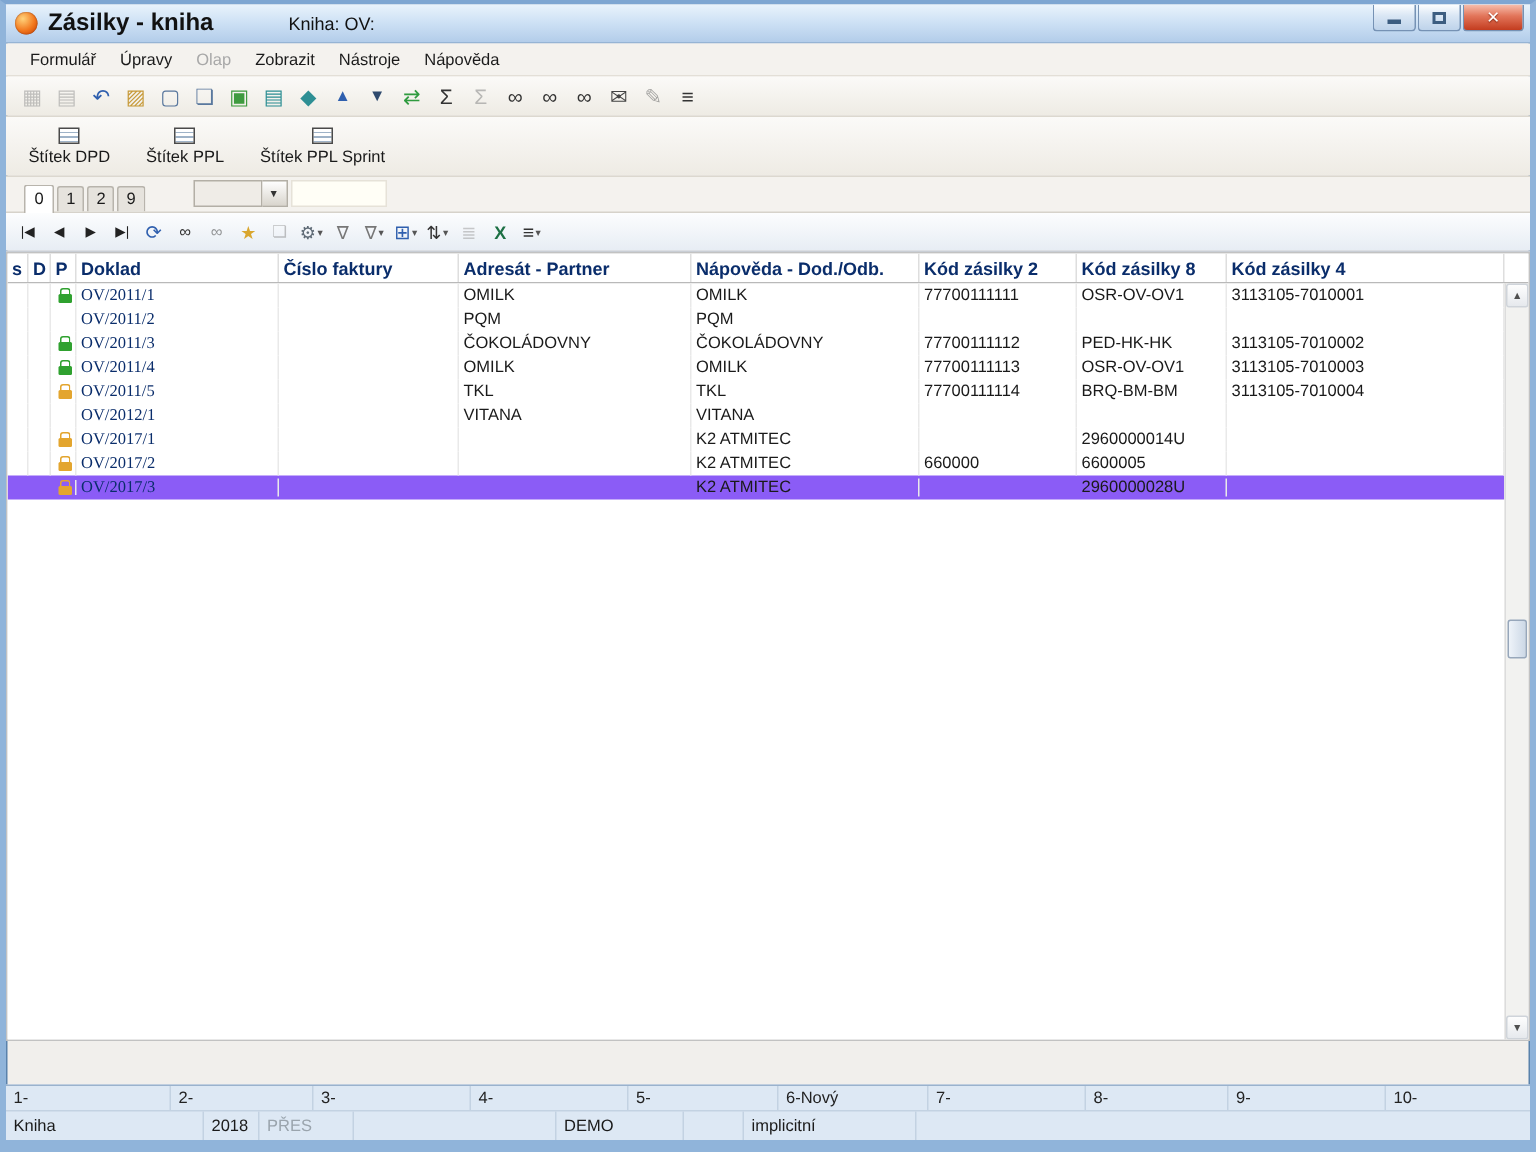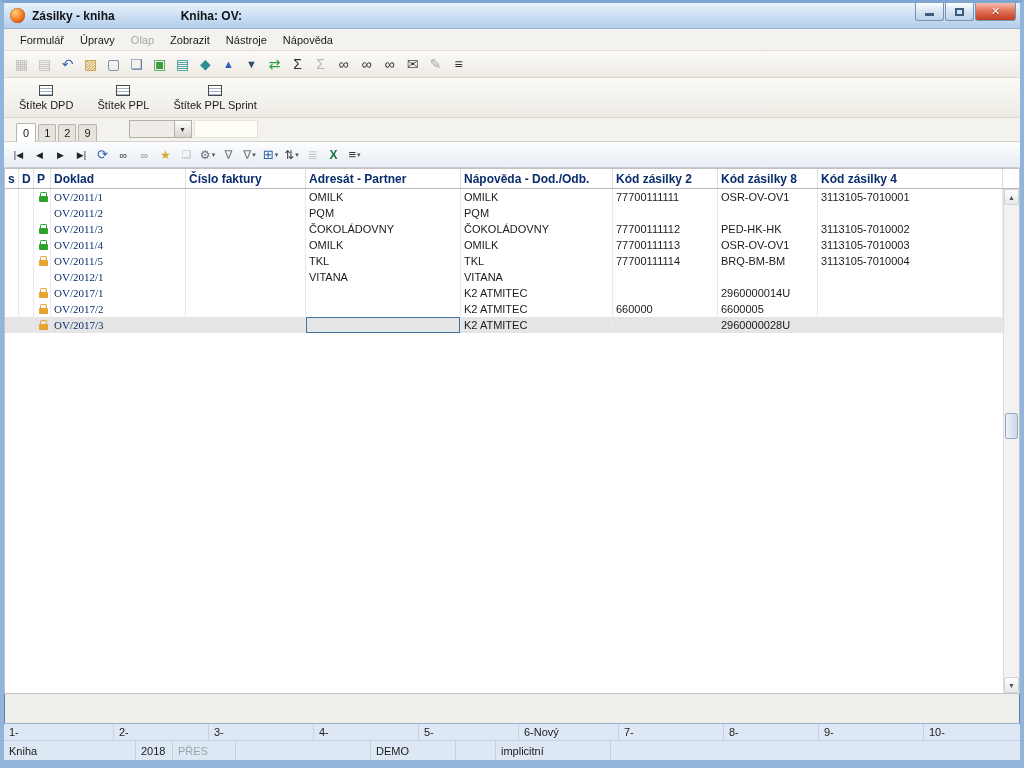--- a/index.html
+++ b/index.html
@@ -4,22 +4,22 @@
 <style>
   * { box-sizing: border-box; margin: 0; padding: 0; }
   html,body { width:1024px; height:768px; overflow:hidden; }
   body { font-family: "Liberation Sans", "DejaVu Sans", sans-serif; font-size:11px; color:#1a1a1a; background:#8fb3d9; }
 
   .window { position:absolute; inset:0; border:4px solid #90b4da; border-top:3px solid #7ea6d2; border-bottom:8px solid #90b4da; display:flex; flex-direction:column; background:#f1efec; box-shadow: inset 0 0 0 1px #5a82ab; }
 
   
   .titlebar { height:26px; flex:0 0 26px; background:linear-gradient(#e9f3fc,#cfe2f5 45%,#b3cdea); display:flex; align-items:center; padding:0 4px 0 6px; border-bottom:1px solid #96b4d4; }
   .app-icon { width:15px; height:15px; border-radius:50%; background:radial-gradient(circle at 35% 30%, #ffd27a, #f2781e 55%, #c33a00); flex:0 0 15px; box-shadow: inset 0 0 1px #7c2a00; }
-  .title { font-weight:bold; font-size:12px; margin-left:7px; color:#111; }
-  .subtitle { font-weight:bold; font-size:12px; margin-left:66px; color:#111; }
+  .title { font-weight:bold; font-size:16px; margin-left:7px; color:#111; }
+  .subtitle { font-weight:normal; font-size:12px; margin-left:50px; color:#111; }
   .win-controls { margin-left:auto; display:flex; gap:1px; align-self:flex-start; }
   .winbtn { width:29px; height:18px; border:1px solid #7692b4; border-top:none; border-radius:0 0 3px 3px; background:linear-gradient(#fdfeff,#d9e6f4 45%,#bed3ea); display:flex; align-items:center; justify-content:center; color:#2d5379; }
   .winbtn .minbar { width:9px; height:3px; background:#3c5d80; margin-top:6px; }
   .winbtn .maxbox { width:9px; height:8px; border:2px solid #3c5d80; }
   .winbtn.close { width:41px; background:linear-gradient(#f7bfae,#e2755a 45%,#c33c1f); color:#fff; font-size:11px; font-weight:bold; text-shadow:0 1px 1px #7a1f0a; }
 
   
   .menubar { height:22px; flex:0 0 22px; background:#f4f2ee; display:flex; align-items:center; padding-left:8px; border-bottom:1px solid #e3dfd7; }
   .menu-item { padding:3px 8px; }
   .menu-item.disabled { color:#a8a8a8; }
@@ -49,21 +49,21 @@
   .nbtn { height:21px; min-width:21px; padding:0 2px; display:flex; align-items:center; justify-content:center; font-size:11px; }
   .nbtn.disabled { opacity:.5; filter:grayscale(1); }
 
   
   .grid { flex:1 1 auto; display:flex; flex-direction:column; background:#fff; border:1px solid #c2c2c2; margin-bottom:29px; overflow:hidden; }
   .grid-header { display:flex; height:20px; flex:0 0 20px; background:#fff; border-bottom:1px solid #b9b9b9; font-weight:bold; font-size:12px; color:#0a2d6b; padding-right:16px; }
   .hcell { display:flex; align-items:center; padding-left:3px; border-right:1px solid #dedede; overflow:hidden; white-space:nowrap; }
   .grid-body { flex:1; display:flex; }
   .rows-area { flex:1; overflow:hidden; background:#fff; }
   .row { display:flex; height:16px; }
-  .row.selected { background:#e5e5e5; }
+  .row.selected { background:#8b5cf6;align-items:center; }
   .cell { display:flex; align-items:center; padding-left:3px; border-right:1px solid #e9e9e9; overflow:hidden; white-space:nowrap; }
   .cell.doklad { color:#0a2d6b;font-family:Liberation Serif, serif; }
   .cell.focus { box-shadow: inset 0 0 0 1px #3f74a3; }
   .c0{width:14px} .c1{width:15px} .c2{width:17px} .c3{width:135px} .c4{width:120px} .c5{width:155px} .c6{width:152px} .c7{width:105px} .c8{width:100px} .c9{flex:1}
 
   .lock { width:9px; height:6px; border-radius:1px; position:relative; margin:4px 0 0 2px; }
   .lock::before { content:""; position:absolute; left:1px; top:-4px; width:5px; height:4px; border:1px solid; border-bottom:none; border-radius:2px 2px 0 0; }
   .lock.green { background:#2fa12f; } .lock.green::before { border-color:#2fa12f; }
   .lock.orange { background:#e3a52e; } .lock.orange::before { border-color:#e3a52e; }
 

